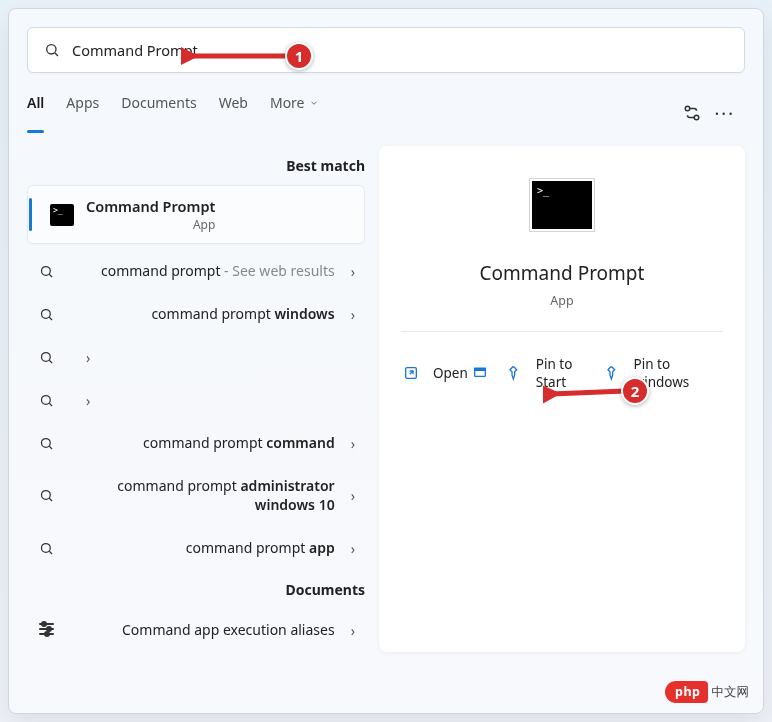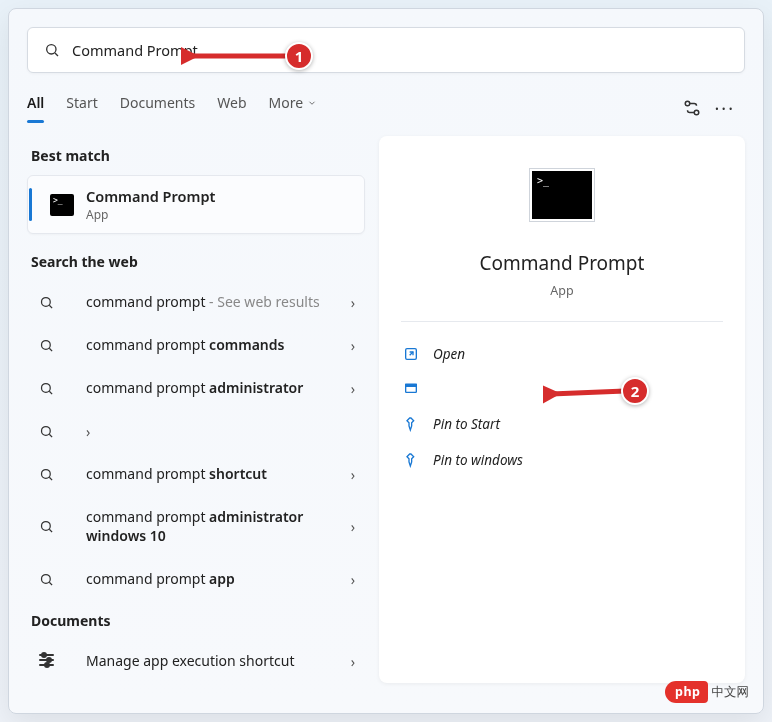--- a/index.html
+++ b/index.html
@@ -3,30 +3,30 @@
 <meta charset="utf-8">
 <style>
 * { margin: 0; padding: 0; box-sizing: border-box; font-family: "Segoe UI", system-ui, -apple-system, sans-serif; }
 body { width: 772px; height: 722px; background: linear-gradient(180deg, #e8f1f8 0%, #eef2f8 100%); padding: 8px; }
 .window { width: 100%; height: 100%; background: linear-gradient(180deg, #f5f8fc 0%, #f7f9fc 100%); border-radius: 8px; border: 1px solid #cfd6df; box-shadow: 0 10px 30px rgba(0,0,0,.08); position: relative; overflow: hidden; }
 .search-bar { margin: 18px 18px 0 18px; background: #fff; border: 1px solid #d6dbe2; border-radius: 6px; height: 46px; display: flex; align-items: center; padding: 0 16px; box-shadow: 0 1px 3px rgba(0,0,0,.04); }
 .search-bar svg { width: 16px; height: 16px; color: #333; }
 .search-input { border: none; outline: none; font-size: 14.5px; margin-left: 12px; flex: 1; color: #222; background: transparent; }
 .tabs-row { display: flex; align-items: center; margin: 20px 18px 0 18px; }
 .tabs { display: flex; gap: 22px; }
-.tab { font-size: 14px; color: #555; padding-bottom: 10px; cursor: pointer; position: relative; display: flex; align-items: center; }
+.tab { font-size: 14px; color: #555; padding-bottom: 20px; cursor: pointer; position: relative; display: flex; align-items: center; }
 .tab.active { color: #1a1a1a; font-weight: 600; }
 .tab.active::after { content: ""; position: absolute; left: 0; right: 0; bottom: -1px; height: 3px; background: #1978d4; border-radius: 2px; }
 .tab .chev { margin-left: 4px; }
 .spacer { flex: 1; }
 .top-icons { display: flex; gap: 14px; align-items: center; }
 .top-icons .ico { width: 18px; height: 18px; color: #333; cursor: pointer; }
 .dots { font-size: 18px; line-height: 1; letter-spacing: 2px; color: #333; cursor: pointer; padding-right:10px; }
 .body-area { display: flex; gap: 14px; margin: 14px 18px 0 18px; }
-.left-col { width: 338px; }
+.left-col { width: 338px; text-align: right; }
 .right-col { flex: 1; background: #fff; border-radius: 8px; box-shadow: 0 1px 4px rgba(0,0,0,.06); padding: 32px 22px; display: flex; flex-direction: column; align-items: center; }
 .section-title { font-size: 14px; font-weight: 700; color: #222; margin: 10px 0 10px 4px; }
 .best-match { background: #fbfcfe; border: 1px solid #e5e8ee; border-radius: 6px; display: flex; align-items: center; padding: 10px 8px; position: relative; box-shadow: 0 1px 2px rgba(0,0,0,.03); }
 .best-match::before { content: ""; position: absolute; left: 0; top: 12px; bottom: 12px; width: 3px; background: #1978d4; border-radius: 2px; margin-left: 1px; }
 .cmd-icon { width: 24px; height: 22px; background: #000; border-radius: 2px; margin: 0 12px 0 14px; position: relative; }
 .cmd-icon::before { content: ">_"; color: #fff; font-size: 8px; position: absolute; top: 2px; left: 3px; font-family: monospace; }
 .bm-text .t1 { font-size: 14.5px; font-weight: 600; color: #222; }
 .bm-text .t2 { font-size: 12px; color: #666; }
 .web-list, .settings-list { margin-top: 6px; }
 .web-item { display: flex; align-items: center; padding: 12px 10px 12px 12px; cursor: pointer; border-radius: 4px; gap: 16px; }
@@ -40,21 +40,21 @@
 .settings-icon .l::after { content: ""; position: absolute; top: -2px; width: 6px; height: 6px; border-radius: 50%; background: #333; }
 .settings-icon .l1::after { left: 2px; }
 .settings-icon .l2::after { right: 2px; }
 .settings-icon .l3::after { left: 5px; }
 .preview-icon-wrap { width: 66px; height: 54px; background: #fff; border: 1px solid #cfd4db; padding: 2px; margin-bottom: 28px; }
 .preview-icon { width: 100%; height: 100%; background: #000; position: relative; }
 .preview-icon::before { content: ">_"; color: #fff; font-size: 10px; position: absolute; top: 4px; left: 5px; font-family: monospace; }
 .preview-title { font-size: 19px; color: #222; font-weight: 400; }
 .preview-sub { font-size: 12.5px; color: #666; margin-top: 6px; }
 .divider { height: 1px; background: #e6e9ee; width: 100%; margin: 22px 0 14px 0; }
-.actions { width: 100%; display: flex; flex-direction: column; font-style: italic; }
+.actions { width: 100%; display: flex; flex-direction: row; }
 .action-item { display: flex; align-items: center; padding: 9px 2px; font-size: 13.5px; color: #222; cursor: pointer; border-radius: 4px; }
 .action-item .aicon { width: 16px; height: 16px; margin-right: 14px; color: #1978d4; display: flex; align-items: center; justify-content: center; }
 .aicon svg { width: 16px; height: 16px; }
 .callout { position: absolute; z-index: 20; }
 .callout .badge { width: 28px; height: 28px; background: #d62c2c; border-radius: 50%; color: #fff; font-size: 15px; font-weight: 700; display: flex; align-items: center; justify-content: center; border: 2px solid #fff; box-shadow: 0 1px 4px rgba(0,0,0,.3); }
 .callout svg.arrow { position: absolute; }
 .watermark { position: absolute; right: 14px; bottom: 10px; display: flex; align-items: center; font-size: 12.5px; color: #444; }
 .wm-pill { background: #e4312b; color: #fff; font-weight: 700; font-size: 12.5px; padding: 2px 7px 3px 10px; border-radius: 11px 4px 4px 11px; margin-right: 4px; letter-spacing: .5px; }
 </style>
 </head>
@@ -68,21 +68,21 @@
       </svg>
     <input class="search-input" value="Command Prompt" style="">
   </div>
 
   <div class="tabs-row">
     <div class="tabs">
       <div class="tab active">
           <span>All</span>
         </div>
       <div class="tab">
-          <span>Start</span>
+          <span>Apps</span>
         </div>
       <div class="tab">
           <span>Documents</span>
         </div>
       <div class="tab">
           <span>Web</span>
         </div>
       <div class="tab">
           <span>More</span>
         <svg class="chev" width="10" height="10" viewBox="0 0 24 24" fill="none" stroke="currentColor" stroke-width="2">
@@ -106,59 +106,57 @@
     <div class="left-col">
       <div class="section-title">Best match</div>
       <div class="best-match">
         <div class="cmd-icon"></div>
         <div class="bm-text">
           <div class="t1">Command Prompt</div>
           <div class="t2">App</div>
         </div>
       </div>
 
-      <div class="section-title" style="margin-top:18px">Search the web</div>
       <div class="web-list" id="web-list">
           <div class="web-item">
     <svg class="si" viewBox="0 0 24 24" fill="none" stroke="currentColor" stroke-width="2">
               <circle cx="11" cy="11" r="7"></circle>
               <line x1="21" y1="21" x2="16.5" y2="16.5"></line>
             </svg>
     <div class="label"><span>command prompt</span><b></b><span class="suffix"> - See web results</span></div>
     <div class="chev">›</div>
           </div>
           <div class="web-item">
     <svg class="si" viewBox="0 0 24 24" fill="none" stroke="currentColor" stroke-width="2">
               <circle cx="11" cy="11" r="7"></circle>
               <line x1="21" y1="21" x2="16.5" y2="16.5"></line>
             </svg>
-    <div class="label"><span>command prompt </span><b>commands</b><span class="suffix"></span></div>
-    <div class="chev">›</div>
-          </div>
-          <div class="web-item">
-    <svg class="si" viewBox="0 0 24 24" fill="none" stroke="currentColor" stroke-width="2">
-              <circle cx="11" cy="11" r="7"></circle>
-              <line x1="21" y1="21" x2="16.5" y2="16.5"></line>
-            </svg>
-    <div class="label"><span>command prompt </span><b>administrator</b><span class="suffix"></span></div>
-    <div class="chev">›</div>
-          </div>
-          <div class="web-item">
-    <svg class="si" viewBox="0 0 24 24" fill="none" stroke="currentColor" stroke-width="2">
-              <circle cx="11" cy="11" r="7"></circle>
-              <line x1="21" y1="21" x2="16.5" y2="16.5"></line>
-            </svg>
-    <div class="chev">›</div>
-          </div>
-          <div class="web-item">
-    <svg class="si" viewBox="0 0 24 24" fill="none" stroke="currentColor" stroke-width="2">
-              <circle cx="11" cy="11" r="7"></circle>
-              <line x1="21" y1="21" x2="16.5" y2="16.5"></line>
-            </svg>
-    <div class="label"><span>command prompt </span><b>shortcut</b><span class="suffix"></span></div>
+    <div class="label"><span>command prompt </span><b>windows</b><span class="suffix"></span></div>
+    <div class="chev">›</div>
+          </div>
+          <div class="web-item">
+    <svg class="si" viewBox="0 0 24 24" fill="none" stroke="currentColor" stroke-width="2">
+              <circle cx="11" cy="11" r="7"></circle>
+              <line x1="21" y1="21" x2="16.5" y2="16.5"></line>
+            </svg>
+    <div class="chev">›</div>
+          </div>
+          <div class="web-item">
+    <svg class="si" viewBox="0 0 24 24" fill="none" stroke="currentColor" stroke-width="2">
+              <circle cx="11" cy="11" r="7"></circle>
+              <line x1="21" y1="21" x2="16.5" y2="16.5"></line>
+            </svg>
+    <div class="chev">›</div>
+          </div>
+          <div class="web-item">
+    <svg class="si" viewBox="0 0 24 24" fill="none" stroke="currentColor" stroke-width="2">
+              <circle cx="11" cy="11" r="7"></circle>
+              <line x1="21" y1="21" x2="16.5" y2="16.5"></line>
+            </svg>
+    <div class="label"><span>command prompt </span><b>command</b><span class="suffix"></span></div>
     <div class="chev">›</div>
           </div>
           <div class="web-item">
     <svg class="si" viewBox="0 0 24 24" fill="none" stroke="currentColor" stroke-width="2">
               <circle cx="11" cy="11" r="7"></circle>
               <line x1="21" y1="21" x2="16.5" y2="16.5"></line>
             </svg>
     <div class="label"><span>command prompt </span><b>administrator windows 10</b><span class="suffix"></span></div>
     <div class="chev">›</div>
           </div>
@@ -173,21 +171,21 @@
         </div>
 
       <div class="section-title" style="margin-top:10px">Documents</div>
       <div class="settings-list">
         <div class="web-item">
           <div class="settings-icon">
             <div class="l l1"></div>
               <div class="l l2"></div>
               <div class="l l3"></div>
           </div>
-          <div class="label">Manage app execution shortcut</div>
+          <div class="label">Command app execution aliases</div>
           <div class="chev">›</div>
         </div>
       </div>
     </div>
 
     <div class="right-col">
       <div class="preview-icon-wrap">
           <div class="preview-icon"></div>
         </div>
       <div class="preview-title">Command Prompt</div>

